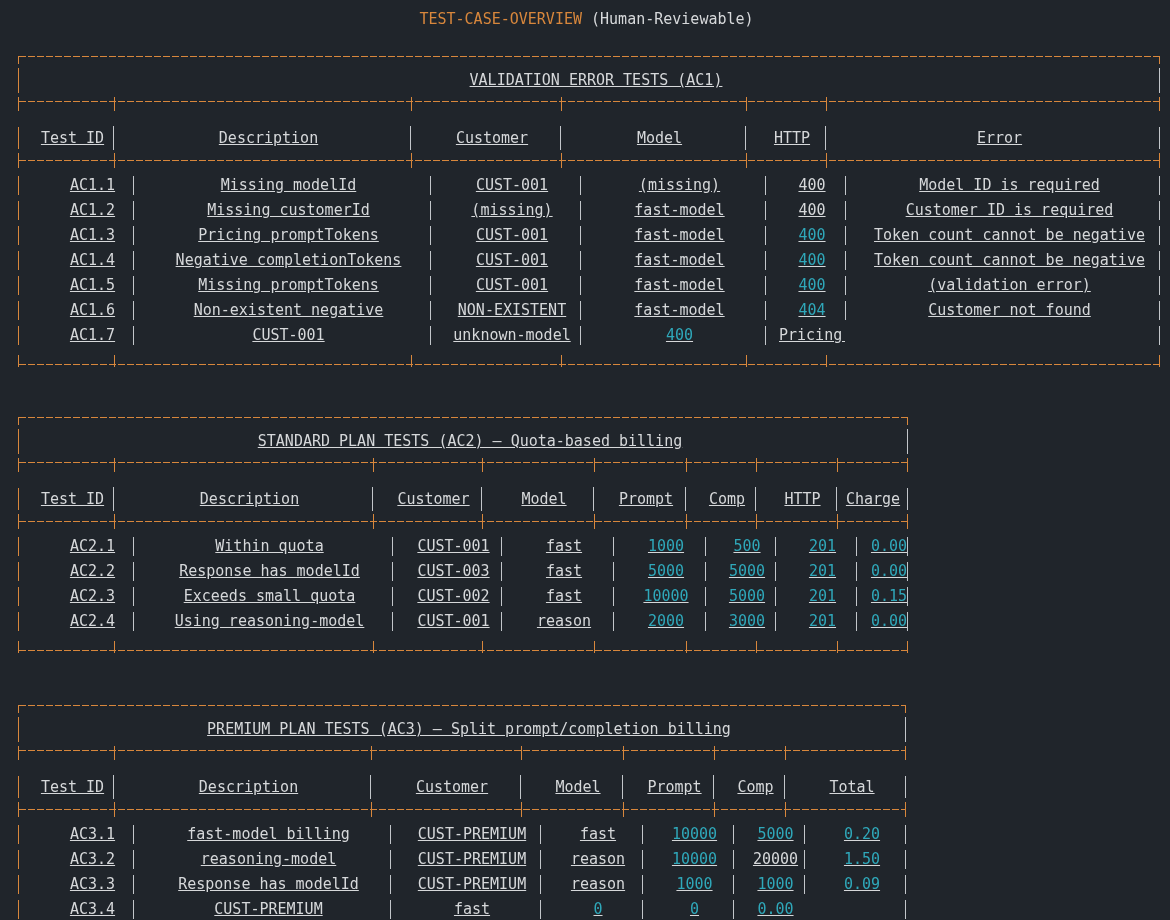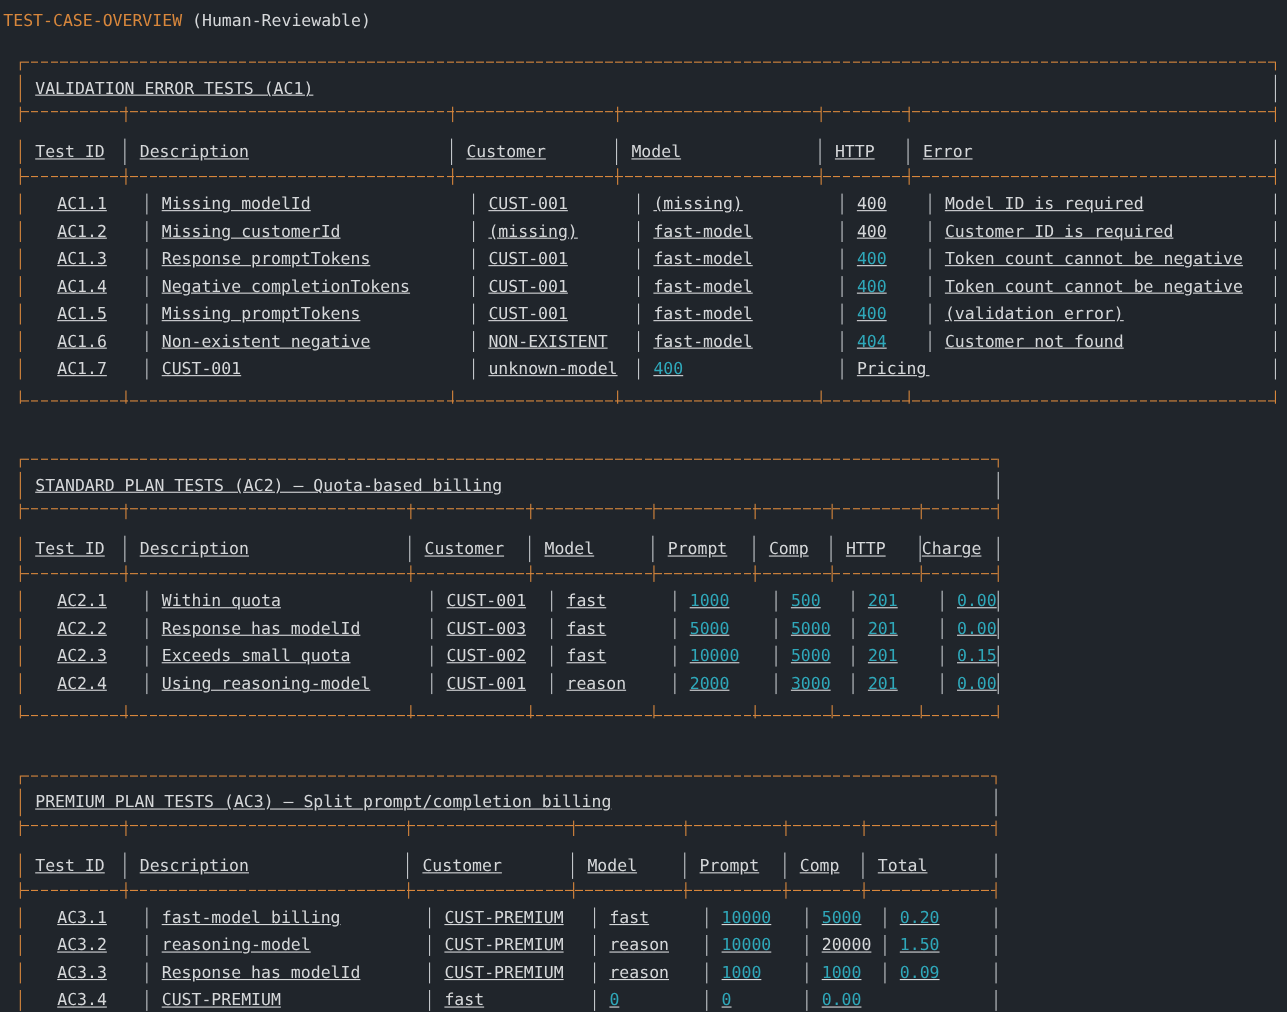--- a/index.html
+++ b/index.html
@@ -14,20 +14,21 @@
     background:var(--bg);
     font-family:"DejaVu Sans Mono","Liberation Mono",monospace;
     font-size:15px;
     color:var(--text);
   }
   .screen{
     width:1170px;height:920px;
     overflow:hidden;
     box-sizing:border-box;
     padding:8px 0 0 3px;
+    text-align:center;
   }
   .page-title{
     white-space:pre;
     line-height:22px;
     margin:0;
   }
   .page-title .hl{color:var(--orange);}
 
   .tbl{
     margin:26px 0 0 15px;
@@ -139,21 +140,21 @@
         <div class="trow brow">
           <div class="cell">AC1.2</div>
           <div class="cell">Missing customerId</div>
           <div class="cell">(missing)</div>
           <div class="cell">fast-model</div>
           <div class="cell">400</div>
           <div class="cell">Customer ID is required</div>
         </div>
         <div class="trow brow">
           <div class="cell">AC1.3</div>
-          <div class="cell">Response promptTokens</div>
+          <div class="cell">Pricing promptTokens</div>
           <div class="cell">CUST-001</div>
           <div class="cell">fast-model</div>
           <div class="cell cyan">400</div>
           <div class="cell">Token count cannot be negative</div>
         </div>
         <div class="trow brow">
           <div class="cell">AC1.4</div>
           <div class="cell">Negative completionTokens</div>
           <div class="cell">CUST-001</div>
           <div class="cell">fast-model</div>

